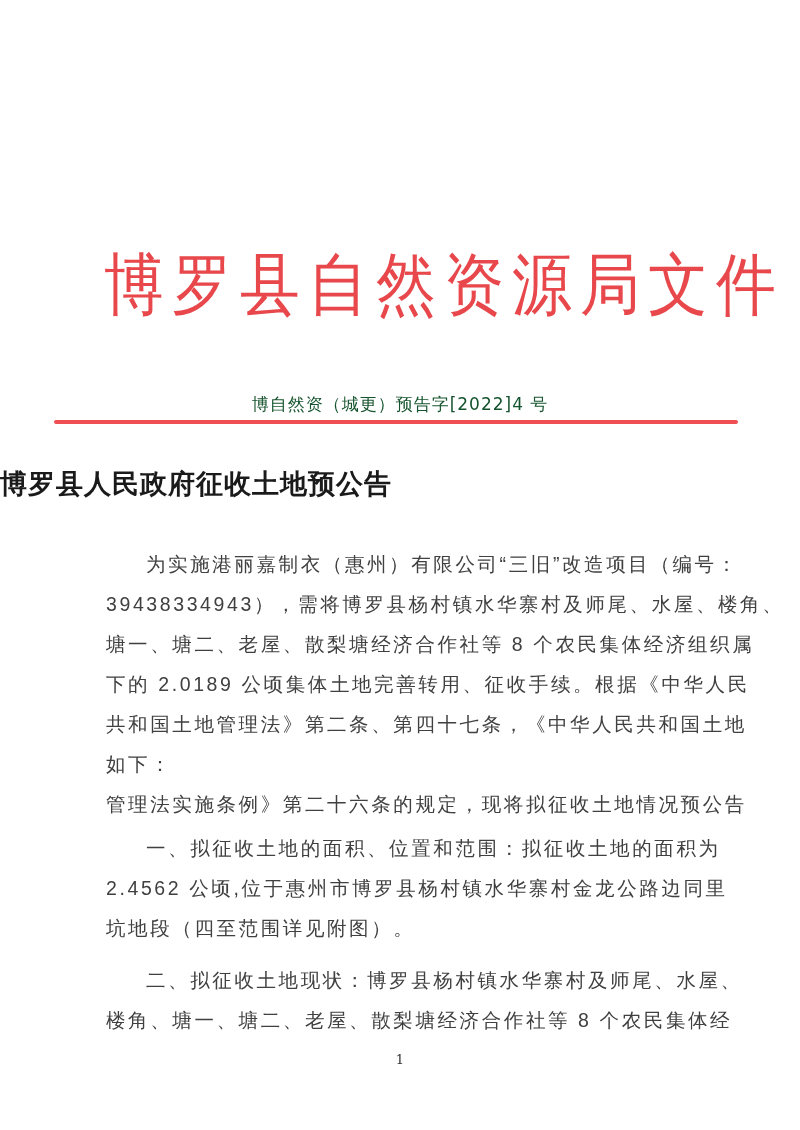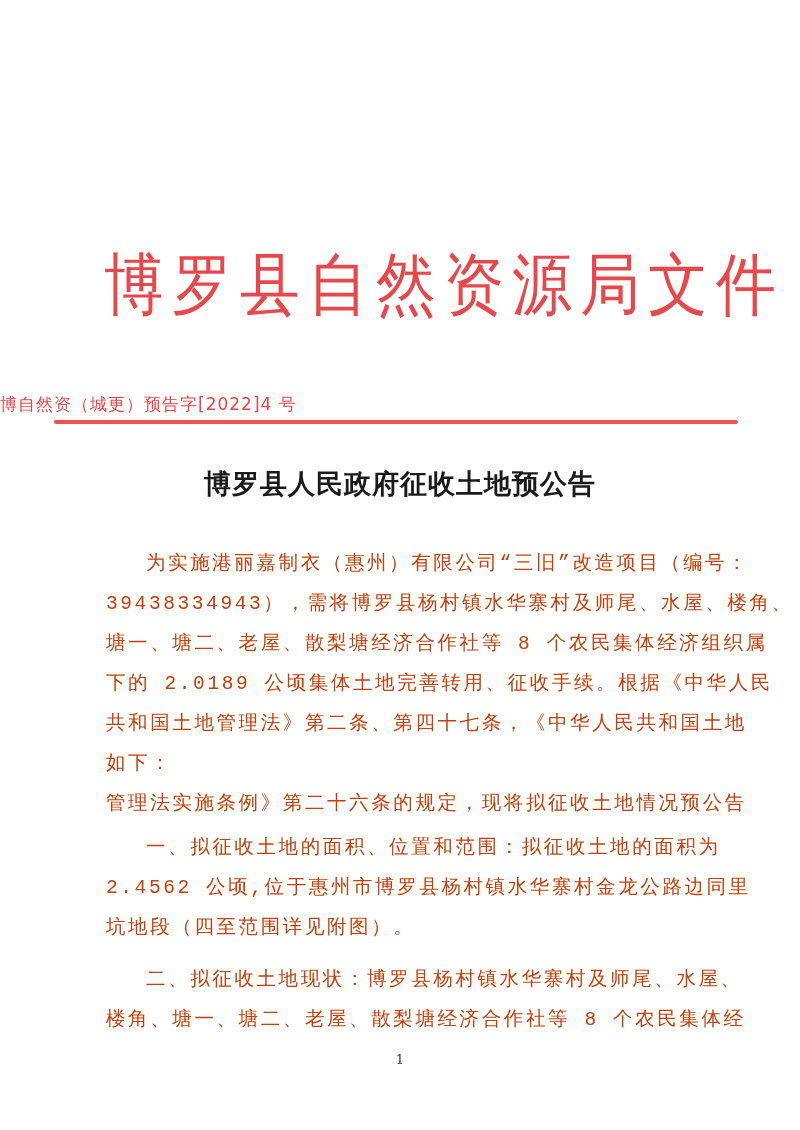--- a/index.html
+++ b/index.html
@@ -38,55 +38,55 @@
     }
     .red-header span {
       display: inline-block;
       transform: scaleX(0.88);
     }
     .doc-number {
       position: absolute;
       left: 0;
       width: 800px;
       top: 393px;
+      text-align: center;
       font-family: "DejaVu Sans", "Liberation Sans", sans-serif;
       font-size: 17px;
-      color: #ef4444;
+      color: #14532d;
       letter-spacing: 1px;
     }
     .red-rule {
       position: absolute;
       left: 54px;
       top: 420px;
       width: 684px;
       height: 4px;
       background: #ef4f52;
       border-radius: 2px;
     }
     .notice-title {
       position: absolute;
       left: 0;
       width: 800px;
       top: 466px;
-      text-align: center;
       font-family: "DejaVu Serif", "Liberation Serif", serif;
       font-weight: bold;
       font-size: 27px;
       color: #1a1a1a;
       letter-spacing: 1px;
     }
     .body-text {
       position: absolute;
       left: 106px;
       top: 544px;
       width: 610px;
-      font-family: Liberation Mono, monospace;
+      font-family: Liberation Sans, sans-serif;
       font-size: 19.5px;
       line-height: 40px;
-      color: #c2410c;
+      color: #404040;
       letter-spacing: 2.6px;
     }
     .line {
       display: block;
       white-space: nowrap;
       height: 40px;
     }
     .indent { padding-left: 40px; }
     .page-number {
       position: absolute;

